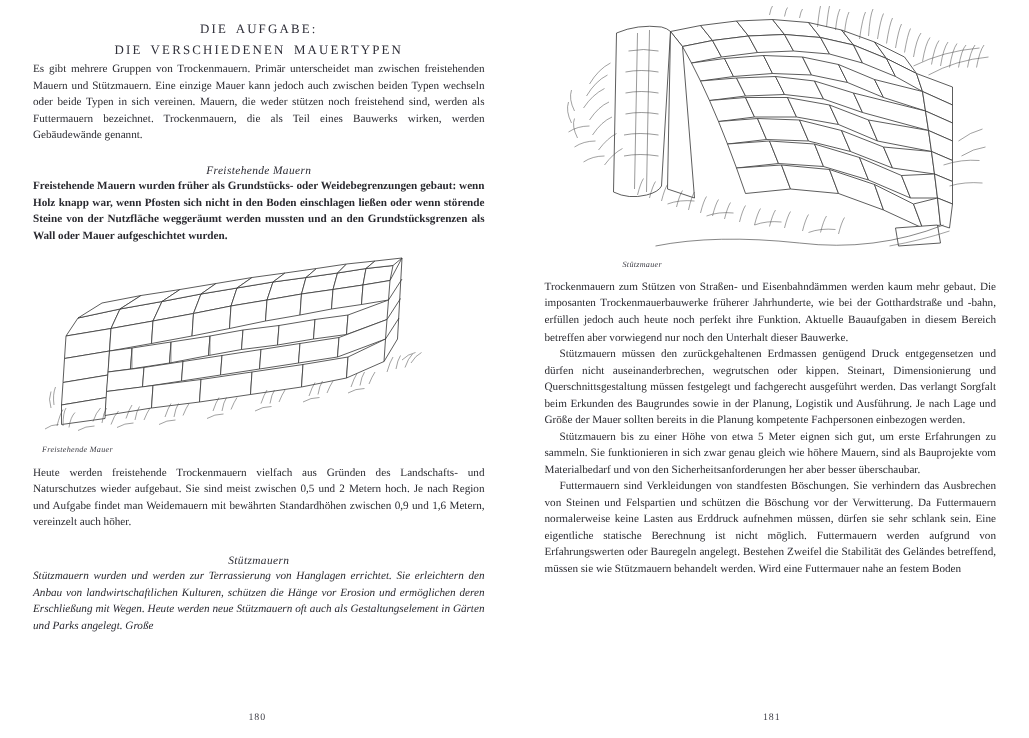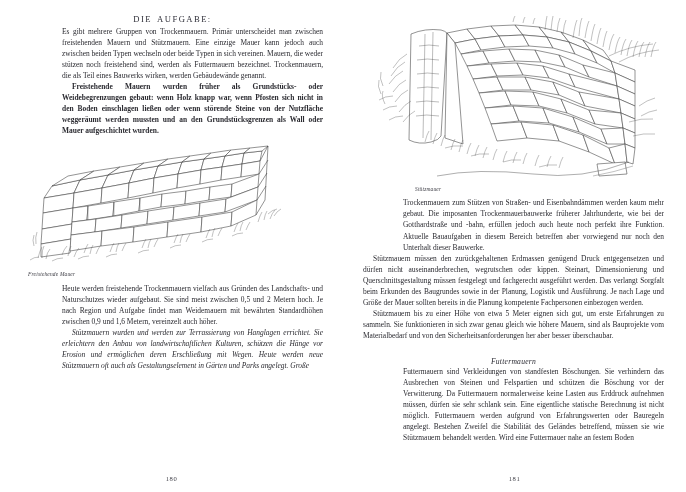--- a/index.html
+++ b/index.html
@@ -21,21 +21,21 @@
     display: flex;
     background: #ffffff;
   }
   .page {
     position: relative;
     width: 343px;
     height: 492px;
     box-sizing: border-box;
   }
   .page-left  { padding: 0 20px 0 22px; }
-  .page-right { padding: 12px 22px 0 20px; }
+  .page-right { padding: 0 22px 0 20px; }
 
   
   .chapter-title {
     text-align: center;
     font-size: 8.6px;
     letter-spacing: 1.45px;
     line-height: 14px;
     color: #2e2e38;
     margin: 12px 0 0 0;
     font-weight: normal;
@@ -55,21 +55,21 @@
   
   p.body {
     font-size: 7.45px;
     line-height: 11.05px;
     text-align: justify;
     margin: 0;
     color: #2a2a30;
     hyphens: manual;
   }
   p.body + p.body { text-indent: 10px; }
-  p.body.no-indent { text-indent: 0; margin-left: 40px; }
+  p.body.no-indent { text-indent: 0; }
 
   .caption {
     font-style: italic;
     font-size: 5.4px;
     color: #3a3a42;
     letter-spacing: .2px;
   }
 
   .folio {
     position: absolute;
@@ -110,24 +110,26 @@
 </style>
 </head>
 <body>
 
 <div class="spread">
 
   <div class="page page-left">
 
     <div class="chapter-title">
       <span>DIE AUFGABE:</span>
+      <span class="line2">DIE VERSCHIEDENEN MAUERTYPEN</span>
     </div>
 
     <p class="body no-indent lp-intro">Es gibt mehrere Gruppen von Trockenmauern. Primär unterscheidet man zwischen freistehenden Mauern und Stützmauern. Eine einzige Mauer kann jedoch auch zwischen beiden Typen wechseln oder beide Typen in sich vereinen. Mauern, die weder stützen noch freistehend sind, werden als Futtermauern bezeichnet. Trockenmauern, die als Teil eines Bauwerks wirken, werden Gebäudewände genannt.</p>
 
+    <p class="sub-head lp-h1">Freistehende Mauern</p>
 
     <p class="body no-indent lp-p2">Freistehende Mauern wurden früher als Grundstücks- oder Weidebegrenzungen gebaut: wenn Holz knapp war, wenn Pfosten sich nicht in den Boden einschlagen ließen oder wenn störende Steine von der Nutzfläche weggeräumt werden mussten und an den Grundstücksgrenzen als Wall oder Mauer aufgeschichtet wurden.</p>
 
     <div class="illus lp-fig">
       <svg width="300" height="130" viewBox="0 0 300 130" aria-hidden="true">
         <g class="ink">
 
           <path d="M22 58 L30 46 L58 40 L52 53 Z" class="stone-f"></path>
           <path d="M52 53 L58 40 L86 35 L80 48 Z" class="stone-f"></path>
           <path d="M80 48 L86 35 L112 30 L107 43 Z" class="stone-f"></path>
@@ -211,20 +213,21 @@
           <path d="M8 120 q4 -3 9 -3 M30 121 q5 -3 11 -3 M56 119 q5 -3 11 -3 M84 117 q5 -3 11 -3 M116 113 q5 -3 11 -3 M148 108 q5 -3 11 -3 M180 102 q5 -3 11 -3 M210 96 q5 -3 11 -3"></path>
           <path d="M246 74 q4 -4 9 -5 M252 76 q3 -5 7 -7"></path>
         </g>
       </svg>
     </div>
 
     <p class="caption lp-cap">Freistehende Mauer</p>
 
     <p class="body no-indent lp-p3">Heute werden freistehende Trockenmauern vielfach aus Gründen des Landschafts- und Naturschutzes wieder aufgebaut. Sie sind meist zwischen 0,5 und 2 Metern hoch. Je nach Region und Aufgabe findet man Weidemauern mit bewährten Standardhöhen zwischen 0,9 und 1,6 Metern, vereinzelt auch höher.</p>
 
+    <p class="sub-head lp-h2">Stützmauern</p>
 
     <p class="body no-indent lp-p4">Stützmauern wurden und werden zur Terrassierung von Hanglagen errichtet. Sie erleichtern den Anbau von landwirtschaftlichen Kulturen, schützen die Hänge vor Erosion und ermöglichen deren Erschließung mit Wegen. Heute werden neue Stützmauern oft auch als Gestaltungselement in Gärten und Parks angelegt. Große</p>
 
     <div class="folio">180</div>
   </div>
 
   <div class="page page-right">
 
     <div class="illus rp-fig">
       <svg width="301" height="170" viewBox="0 0 301 170" aria-hidden="true">
@@ -329,20 +332,19 @@
         </g>
       </svg>
     </div>
 
     <p class="caption rp-cap">Stützmauer</p>
 
     <p class="body no-indent rp-p1">Trockenmauern zum Stützen von Straßen- und Eisenbahndämmen werden kaum mehr gebaut. Die imposanten Trockenmauerbauwerke früherer Jahrhunderte, wie bei der Gotthardstraße und -bahn, erfüllen jedoch auch heute noch perfekt ihre Funktion. Aktuelle Bauaufgaben in diesem Bereich betreffen aber vorwiegend nur noch den Unterhalt dieser Bauwerke.</p>
     <p class="body">Stützmauern müssen den zurückgehaltenen Erdmassen genügend Druck entgegensetzen und dürfen nicht auseinanderbrechen, wegrutschen oder kippen. Steinart, Dimensionierung und Querschnittsgestaltung müssen festgelegt und fachgerecht ausgeführt werden. Das verlangt Sorgfalt beim Erkunden des Baugrundes sowie in der Planung, Logistik und Ausführung. Je nach Lage und Größe der Mauer sollten bereits in die Planung kompetente Fachpersonen einbezogen werden.</p>
     <p class="body">Stützmauern bis zu einer Höhe von etwa 5 Meter eignen sich gut, um erste Erfahrungen zu sammeln. Sie funktionieren in sich zwar genau gleich wie höhere Mauern, sind als Bauprojekte vom Materialbedarf und von den Sicherheitsanforderungen her aber besser überschaubar.</p>
 
-    <p class="sub-head rp-h1">Futtermauern</p>
 
     <p class="body no-indent rp-p3">Futtermauern sind Verkleidungen von standfesten Böschungen. Sie verhindern das Ausbrechen von Steinen und Felspartien und schützen die Böschung vor der Verwitterung. Da Futtermauern normalerweise keine Lasten aus Erddruck aufnehmen müssen, dürfen sie sehr schlank sein. Eine eigentliche statische Berechnung ist nicht möglich. Futtermauern werden aufgrund von Erfahrungswerten oder Bauregeln angelegt. Bestehen Zweifel die Stabilität des Geländes betreffend, müssen sie wie Stützmauern behandelt werden. Wird eine Futtermauer nahe an festem Boden</p>
 
     <div class="folio">181</div>
   </div>
 
 </div>
 
 </body></html>

